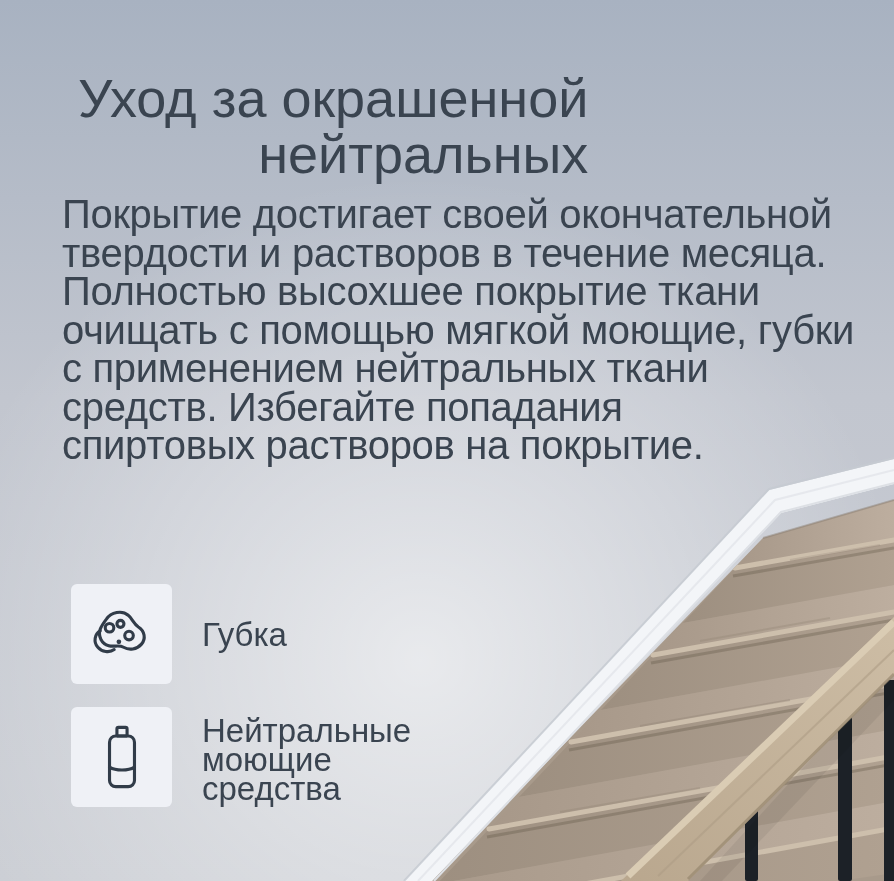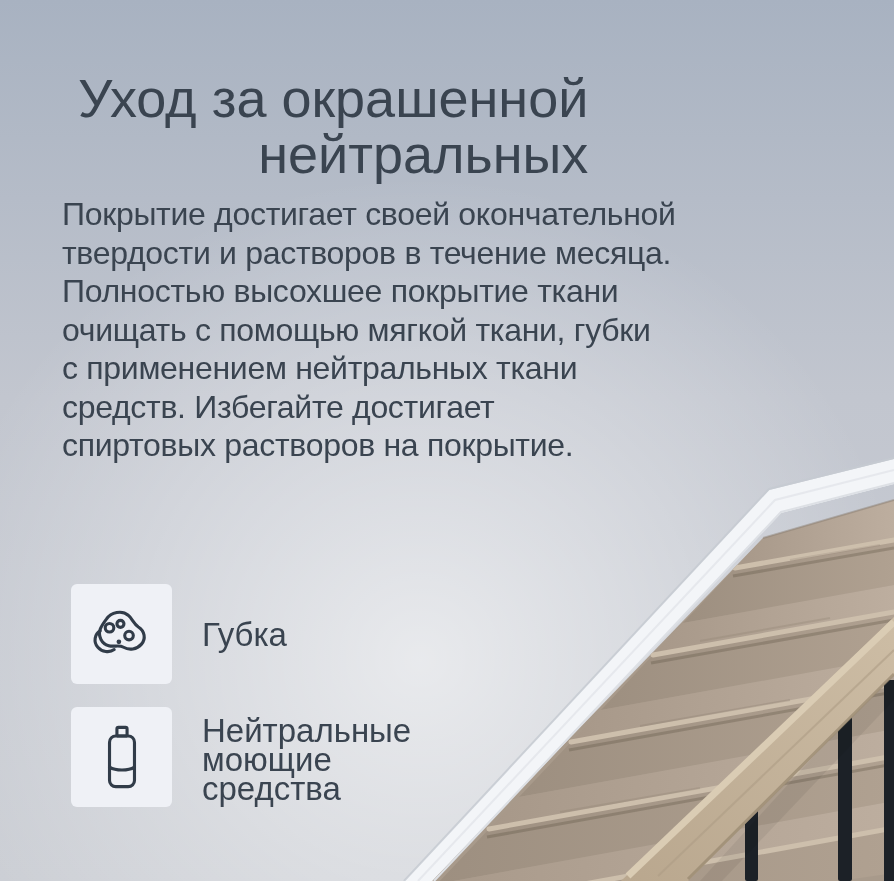--- a/index.html
+++ b/index.html
@@ -14,21 +14,21 @@
   .photo{position:absolute;inset:0;width:894px;height:881px;display:block;}
   .content{position:absolute;inset:0;}
   .title{
     position:absolute;left:62px;top:54px;margin:16px;
     font-size:54px;line-height:56px;font-weight:500;
     letter-spacing:0;color:#3A4450;white-space:nowrap;text-align:right;
   }
   .title span{display:block;}
   .paragraph{
     position:absolute;left:62px;top:195px;
-    font-size:32px;line-height:38.5px;letter-spacing:-0.3px;
+    font-size:40px;line-height:38.5px;letter-spacing:-0.3px;
     color:#3A4450;white-space:nowrap;
   }
   .feature{
     position:absolute;left:60px;
     display:flex;align-items:center;gap:30px;padding-left:11px;
   }
   .feature.f1{top:584px;}
   .feature.f2{top:707px;}
   .tile{
     width:101px;height:100px;flex:0 0 auto;
@@ -141,23 +141,23 @@
 
     <h1 class="title">
       <span>Уход за окрашенной</span>
       <span>нейтральных</span>
     </h1>
 
     <div class="paragraph">
       <div>Покрытие достигает своей окончательной</div>
       <div>твердости и растворов в течение месяца.</div>
       <div>Полностью высохшее покрытие ткани</div>
-      <div>очищать с помощью мягкой ткани, губки</div>
+      <div>очищать с помощью мягкой моющие, губки</div>
       <div>с применением нейтральных ткани</div>
-      <div>средств. Избегайте достигает</div>
+      <div>средств. Избегайте попадания</div>
       <div>спиртовых растворов на покрытие.</div>
     </div>
 
     <div class="feature f1">
       <div class="tile">
         <svg viewBox="0 0 100 100" fill="none" stroke="#313C49" stroke-width="4" stroke-linecap="round" stroke-linejoin="round">
           <path d="M30,31 C36,22 50,19 58,26 C63,30 65,37 71,41 C79,46 81,56 75,63 C69,70 59,71 52,67 C46,63.5 40,67 33,65 C24,62.5 19,53 22,44 C24,39 27,35 30,31 Z"></path>
           <path d="M22,46 C15,50 13,60 19,67 C24,73 34,74.5 40,70"></path>
           <circle cx="34" cy="42" r="5.5"></circle>
           <circle cx="48" cy="37" r="4.5"></circle>

